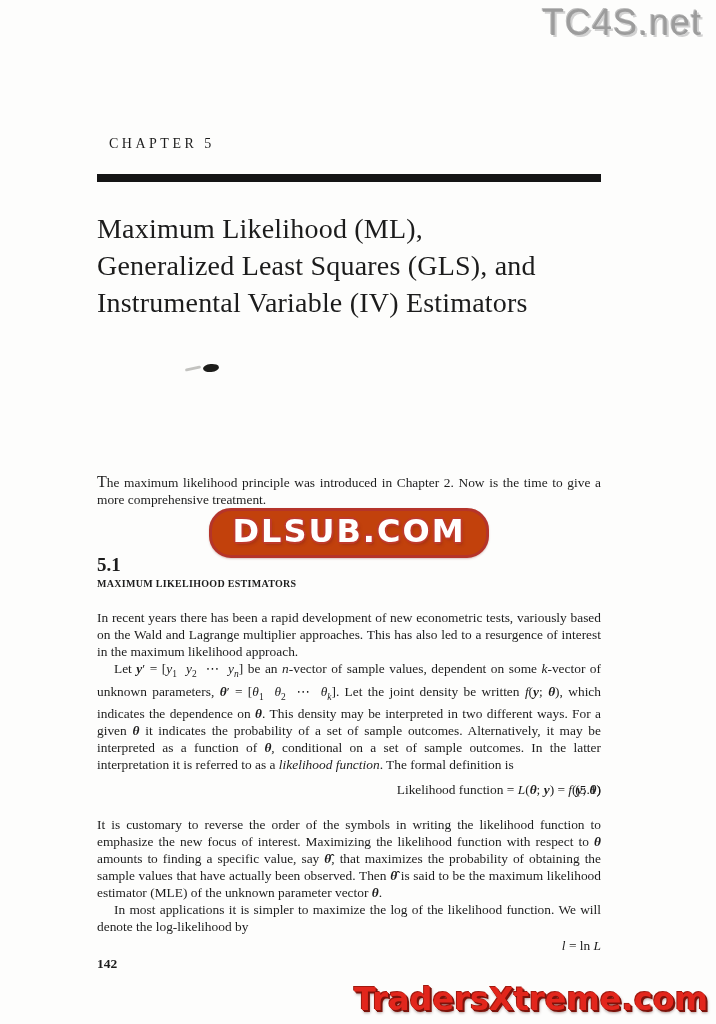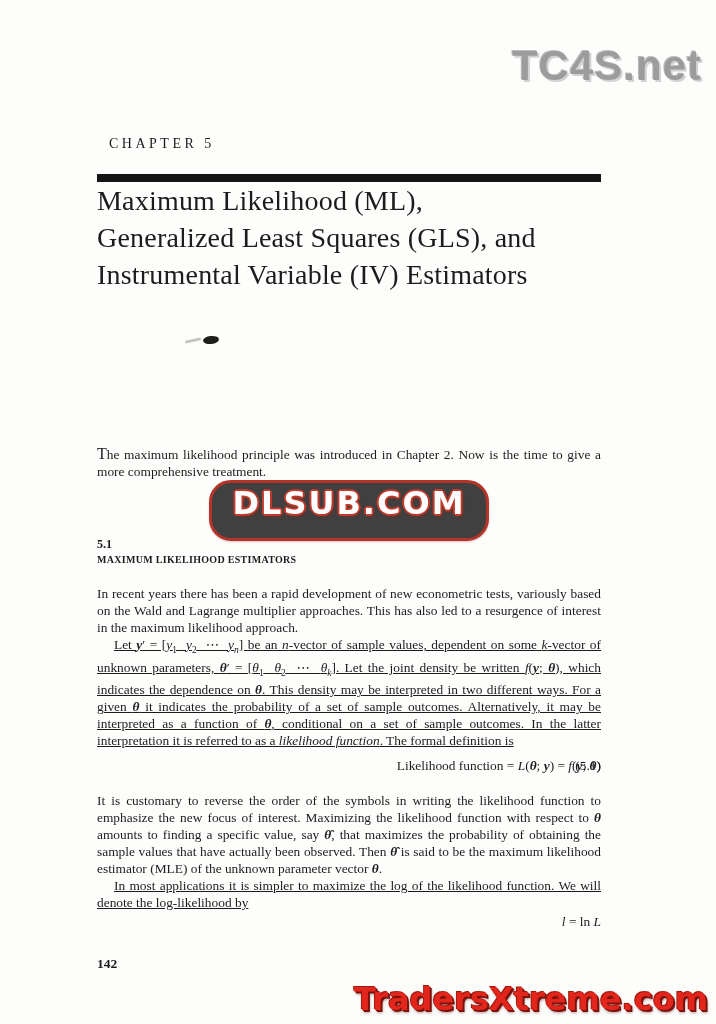--- a/index.html
+++ b/index.html
@@ -13,26 +13,25 @@
     font-family: "Liberation Serif", serif;
     color: #1c1c1c;
   }
 
   
   .wm-top {
     position: absolute;
     top: 2px;
     right: 14px;
     font-family: "Liberation Sans", sans-serif;
-    font-weight: bold;
-    font-size: 42px;
+    font-weight: normal;
+    font-size: 36px;
     letter-spacing: 1px;
     color: #9c9c9c;
     text-shadow: 2px 2px 0 #d2d2d2, -1px -1px 0 #bdbdbd;
-    margin-top: 40px;
   }
 
   .content {
     position: absolute;
     left: 97px;
     top: 136px;
     width: 504px;
   }
 
   .chapter-label {
@@ -40,21 +39,21 @@
     font-size: 14px;
     letter-spacing: 3.5px;
     margin-left: 12px;
   }
   .chapter-rule {
     height: 8px;
     background: #151515;
     margin-top: 22px;
   }
   .chapter-title {
-    margin-top: 0;
+    margin-top: 28px;
     font-weight: normal;
     font-size: 28px;
     line-height: 37px;
     letter-spacing: 0.2px;
   }
   .chapter-title .tl { display: block; }
 
   .smudge {
     margin: 42px 0 0 88px;
     height: 10px;
@@ -80,59 +79,59 @@
     font-size: 13.4px;
     line-height: 17px;
     text-align: justify;
   }
   .intro big { font-size: 16px; }
 
   
   .dlsub {
     margin: 0 auto;
     width: fit-content;
-    padding: 1px 20px 16px;
+    padding: 1px 20px 5px;
     border: 3px solid #b5342a;
     border-radius: 22px;
-    background: #404040;
+    background: #c2410c;
     box-shadow: 0 1px 2px rgba(120, 30, 20, 0.25);
   }
   .dlsub-text {
     font-family: "DejaVu Sans", sans-serif;
     font-weight: bold;
     font-size: 32px;
     letter-spacing: 2px;
     color: #ffffff;
     text-shadow:
       -2px 0 0 #bf3a2b, 2px 0 0 #bf3a2b,
       0 -2px 0 #bf3a2b, 0 2px 0 #bf3a2b,
       -1px -1px 0 #bf3a2b, 1px 1px 0 #bf3a2b,
       -1px 1px 0 #bf3a2b, 1px -1px 0 #bf3a2b,
       2px 3px 3px rgba(140, 35, 25, 0.45);
   }
 
   .section-head { margin-top: -4px; }
   .sec-num {
     font-weight: bold;
-    font-size: 12px;
+    font-size: 19px;
   }
   .sec-title {
     margin-top: 2px;
     font-weight: bold;
     font-size: 10px;
     letter-spacing: 0.3px;
   }
 
   .body-par {
     font-size: 13.4px;
     line-height: 17px;
     text-align: justify;
   }
   .body-par.first { margin-top: 20px; }
-  .body-par.indent { text-indent: 17px; text-decoration: underline; }
+  .body-par.indent { text-indent: 17px; }
   .body-par sub { font-size: 9.5px; }
 
   .equation {
     position: relative;
     margin: 8px 0;
     text-align: right;
     font-size: 13.4px;
     line-height: 17px;
   }
   .equation .eq-num {

